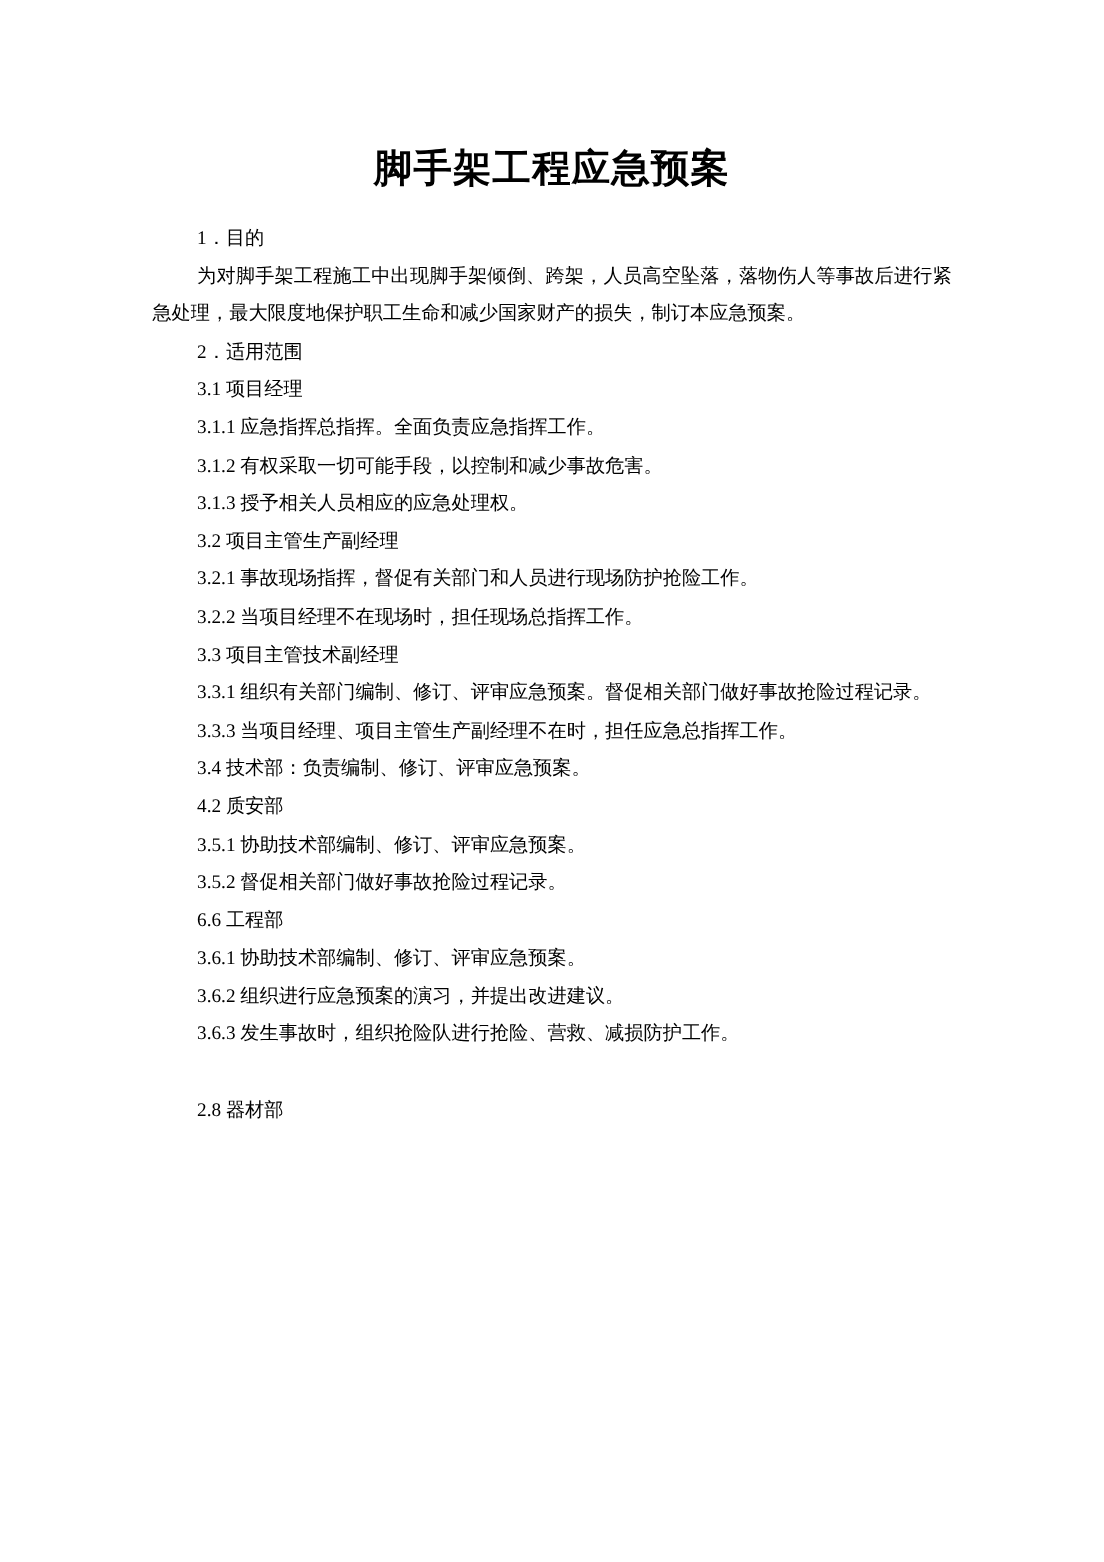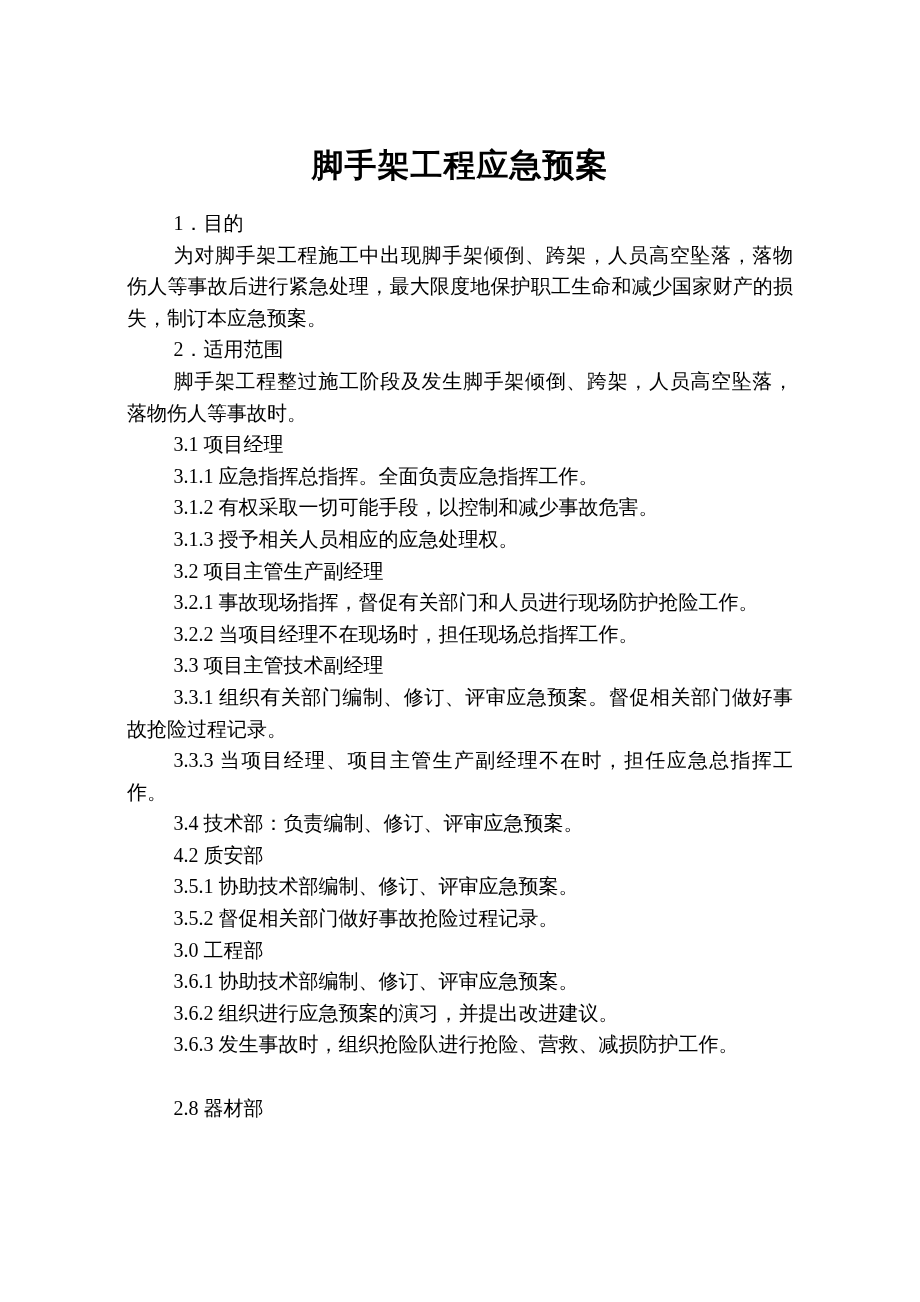--- a/index.html
+++ b/index.html
@@ -8,69 +8,67 @@
     background: #ffffff;
   }
   .page {
     position: relative;
     width: 920px;
     height: 1190px;
     background: #ffffff;
     color: #000000;
     overflow: hidden;
     font-family: "Liberation Serif", "DejaVu Serif", serif;
-    margin-top: 25px;
   }
   .doc-title {
     margin: 0;
     padding-top: 121px;
     text-align: center;
     font-family: "Liberation Sans", "DejaVu Sans", sans-serif;
     font-weight: bold;
     font-size: 32px;
     line-height: 38px;
     letter-spacing: 1px;
   }
   .doc-body {
     margin: 24px 127px 0 127px;
-    font-size: 20px;
+    font-size: 16px;
     line-height: 31.6px;
     text-align: justify;
   }
   .doc-body p {
     margin: 0;
     padding: 0;
     text-indent: 2.33em;
     min-height: 31.6px;
   }
 </style>
 </head>
 <body>
 
 <div class="page">
   <h1 class="doc-title">脚手架工程应急预案</h1>
   <div class="doc-body">
     <p>1．目的</p>
     <p>为对脚手架工程施工中出现脚手架倾倒、跨架，人员高空坠落，落物伤人等事故后进行紧急处理，最大限度地保护职工生命和减少国家财产的损失，制订本应急预案。</p>
     <p>2．适用范围</p>
-    <p>脚手架工程整过施工阶段及发生脚手架倾倒、跨架，人员高空坠落，落物伤人等事故时。</p>
     <p>3.1 项目经理</p>
     <p>3.1.1 应急指挥总指挥。全面负责应急指挥工作。</p>
     <p>3.1.2 有权采取一切可能手段，以控制和减少事故危害。</p>
     <p>3.1.3 授予相关人员相应的应急处理权。</p>
     <p>3.2 项目主管生产副经理</p>
     <p>3.2.1 事故现场指挥，督促有关部门和人员进行现场防护抢险工作。</p>
     <p>3.2.2 当项目经理不在现场时，担任现场总指挥工作。</p>
     <p>3.3 项目主管技术副经理</p>
     <p>3.3.1 组织有关部门编制、修订、评审应急预案。督促相关部门做好事故抢险过程记录。</p>
     <p>3.3.3 当项目经理、项目主管生产副经理不在时，担任应急总指挥工作。</p>
     <p>3.4 技术部：负责编制、修订、评审应急预案。</p>
     <p>4.2 质安部</p>
     <p>3.5.1 协助技术部编制、修订、评审应急预案。</p>
     <p>3.5.2 督促相关部门做好事故抢险过程记录。</p>
-    <p>3.0 工程部</p>
+    <p>6.6 工程部</p>
     <p>3.6.1 协助技术部编制、修订、评审应急预案。</p>
     <p>3.6.2 组织进行应急预案的演习，并提出改进建议。</p>
     <p>3.6.3 发生事故时，组织抢险队进行抢险、营救、减损防护工作。</p>
     <p></p>
     <p>2.8 器材部</p>
   </div>
 </div>
 
 </body></html>

